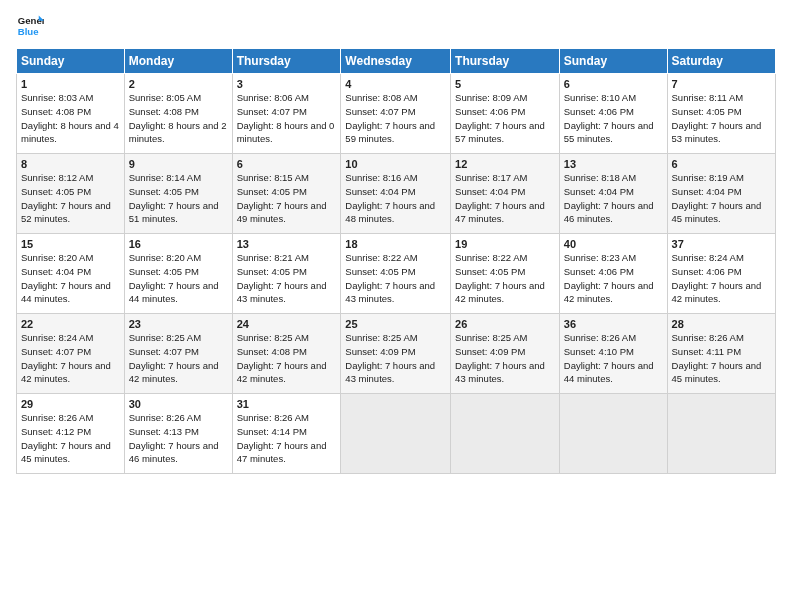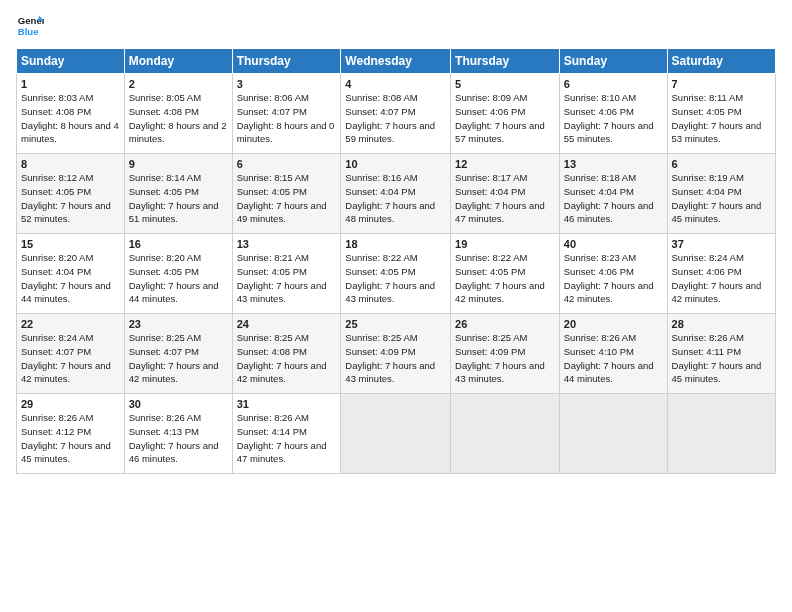--- a/index.html
+++ b/index.html
@@ -224,21 +224,21 @@
           </td>
           <td>
             <span class="day-num">25</span>
             <div class="day-info">Sunrise: 8:25 AM<br>Sunset: 4:09 PM<br>Daylight: 7 hours and 43 minutes.</div>
           </td>
           <td>
             <span class="day-num">26</span>
             <div class="day-info">Sunrise: 8:25 AM<br>Sunset: 4:09 PM<br>Daylight: 7 hours and 43 minutes.</div>
           </td>
           <td>
-            <span class="day-num">20</span>
+            <span class="day-num">36</span>
             <div class="day-info">Sunrise: 8:26 AM<br>Sunset: 4:10 PM<br>Daylight: 7 hours and 44 minutes.</div>
           </td>
           <td>
             <span class="day-num">28</span>
             <div class="day-info">Sunrise: 8:26 AM<br>Sunset: 4:11 PM<br>Daylight: 7 hours and 45 minutes.</div>
           </td>
         </tr>
         <tr>
           <td>
             <span class="day-num">29</span>

